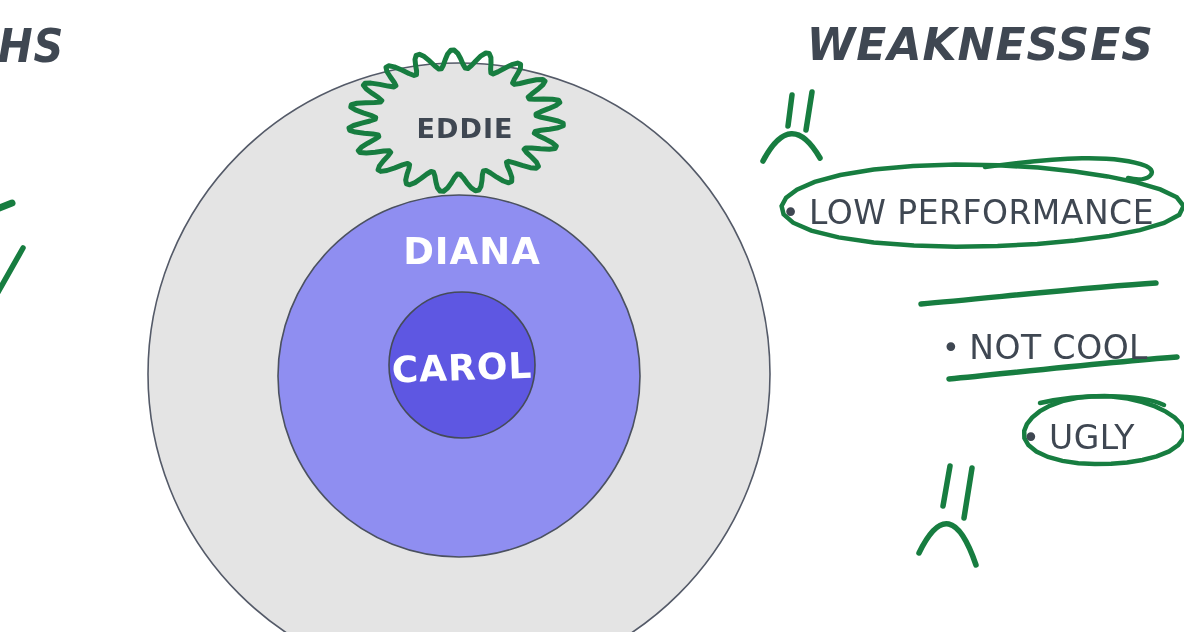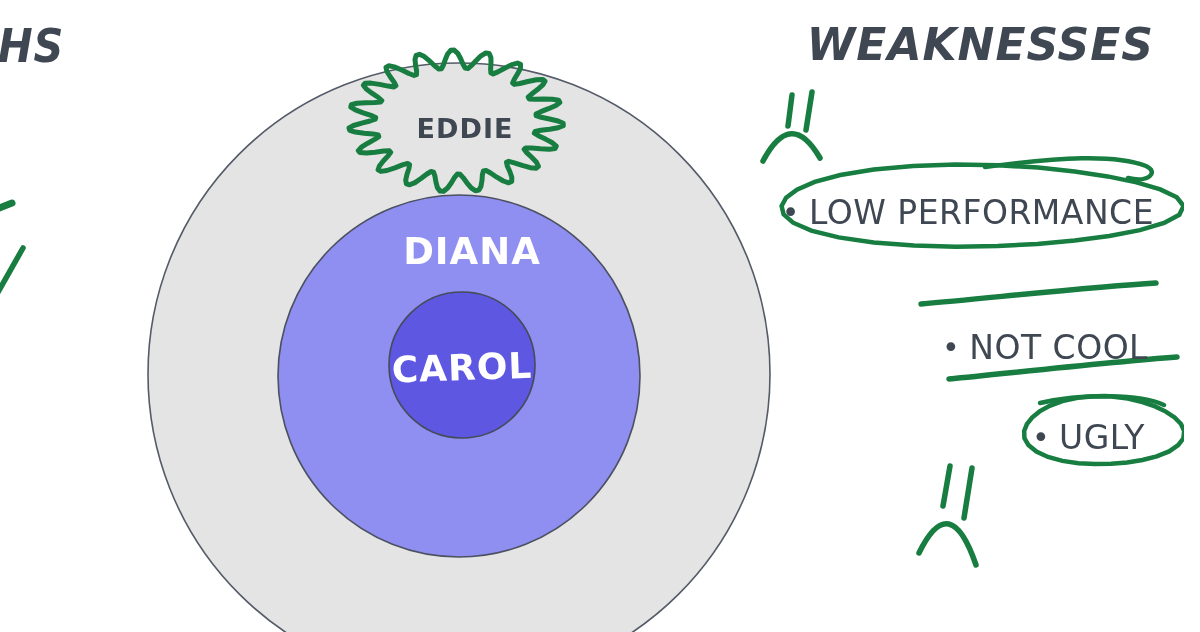--- a/index.html
+++ b/index.html
@@ -72,17 +72,17 @@
   <div class="hand label-abs venn-label" style="left:465px;top:128px;font-size:27px;">EDDIE</div>
   <div class="hand label-abs venn-label white-label" style="left:460px;top:251px;font-size:37px;margin-left:12px;">DIANA</div>
   <div class="hand label-abs venn-label white-label" style="left:462px;top:368px;font-size:36px;transform:translate(-50%,-50%) rotate(-2deg);">CAROL</div>
 
   <div class="w-item" style="right:30px;top:212px;">
     <span class="bullet">•</span><span>LOW PERFORMANCE</span>
   </div>
   <div class="w-item" style="right:36px;top:347px;margin-left:35px;">
     <span class="bullet">•</span><span>NOT COOL</span>
   </div>
-  <div class="w-item" style="right:39px;top:437px;margin-left:45px;">
+  <div class="w-item" style="right:49px;top:437px;margin-left:45px;">
     <span class="bullet">•</span><span>UGLY</span>
   </div>
 
 </div>
 
 </body></html>

